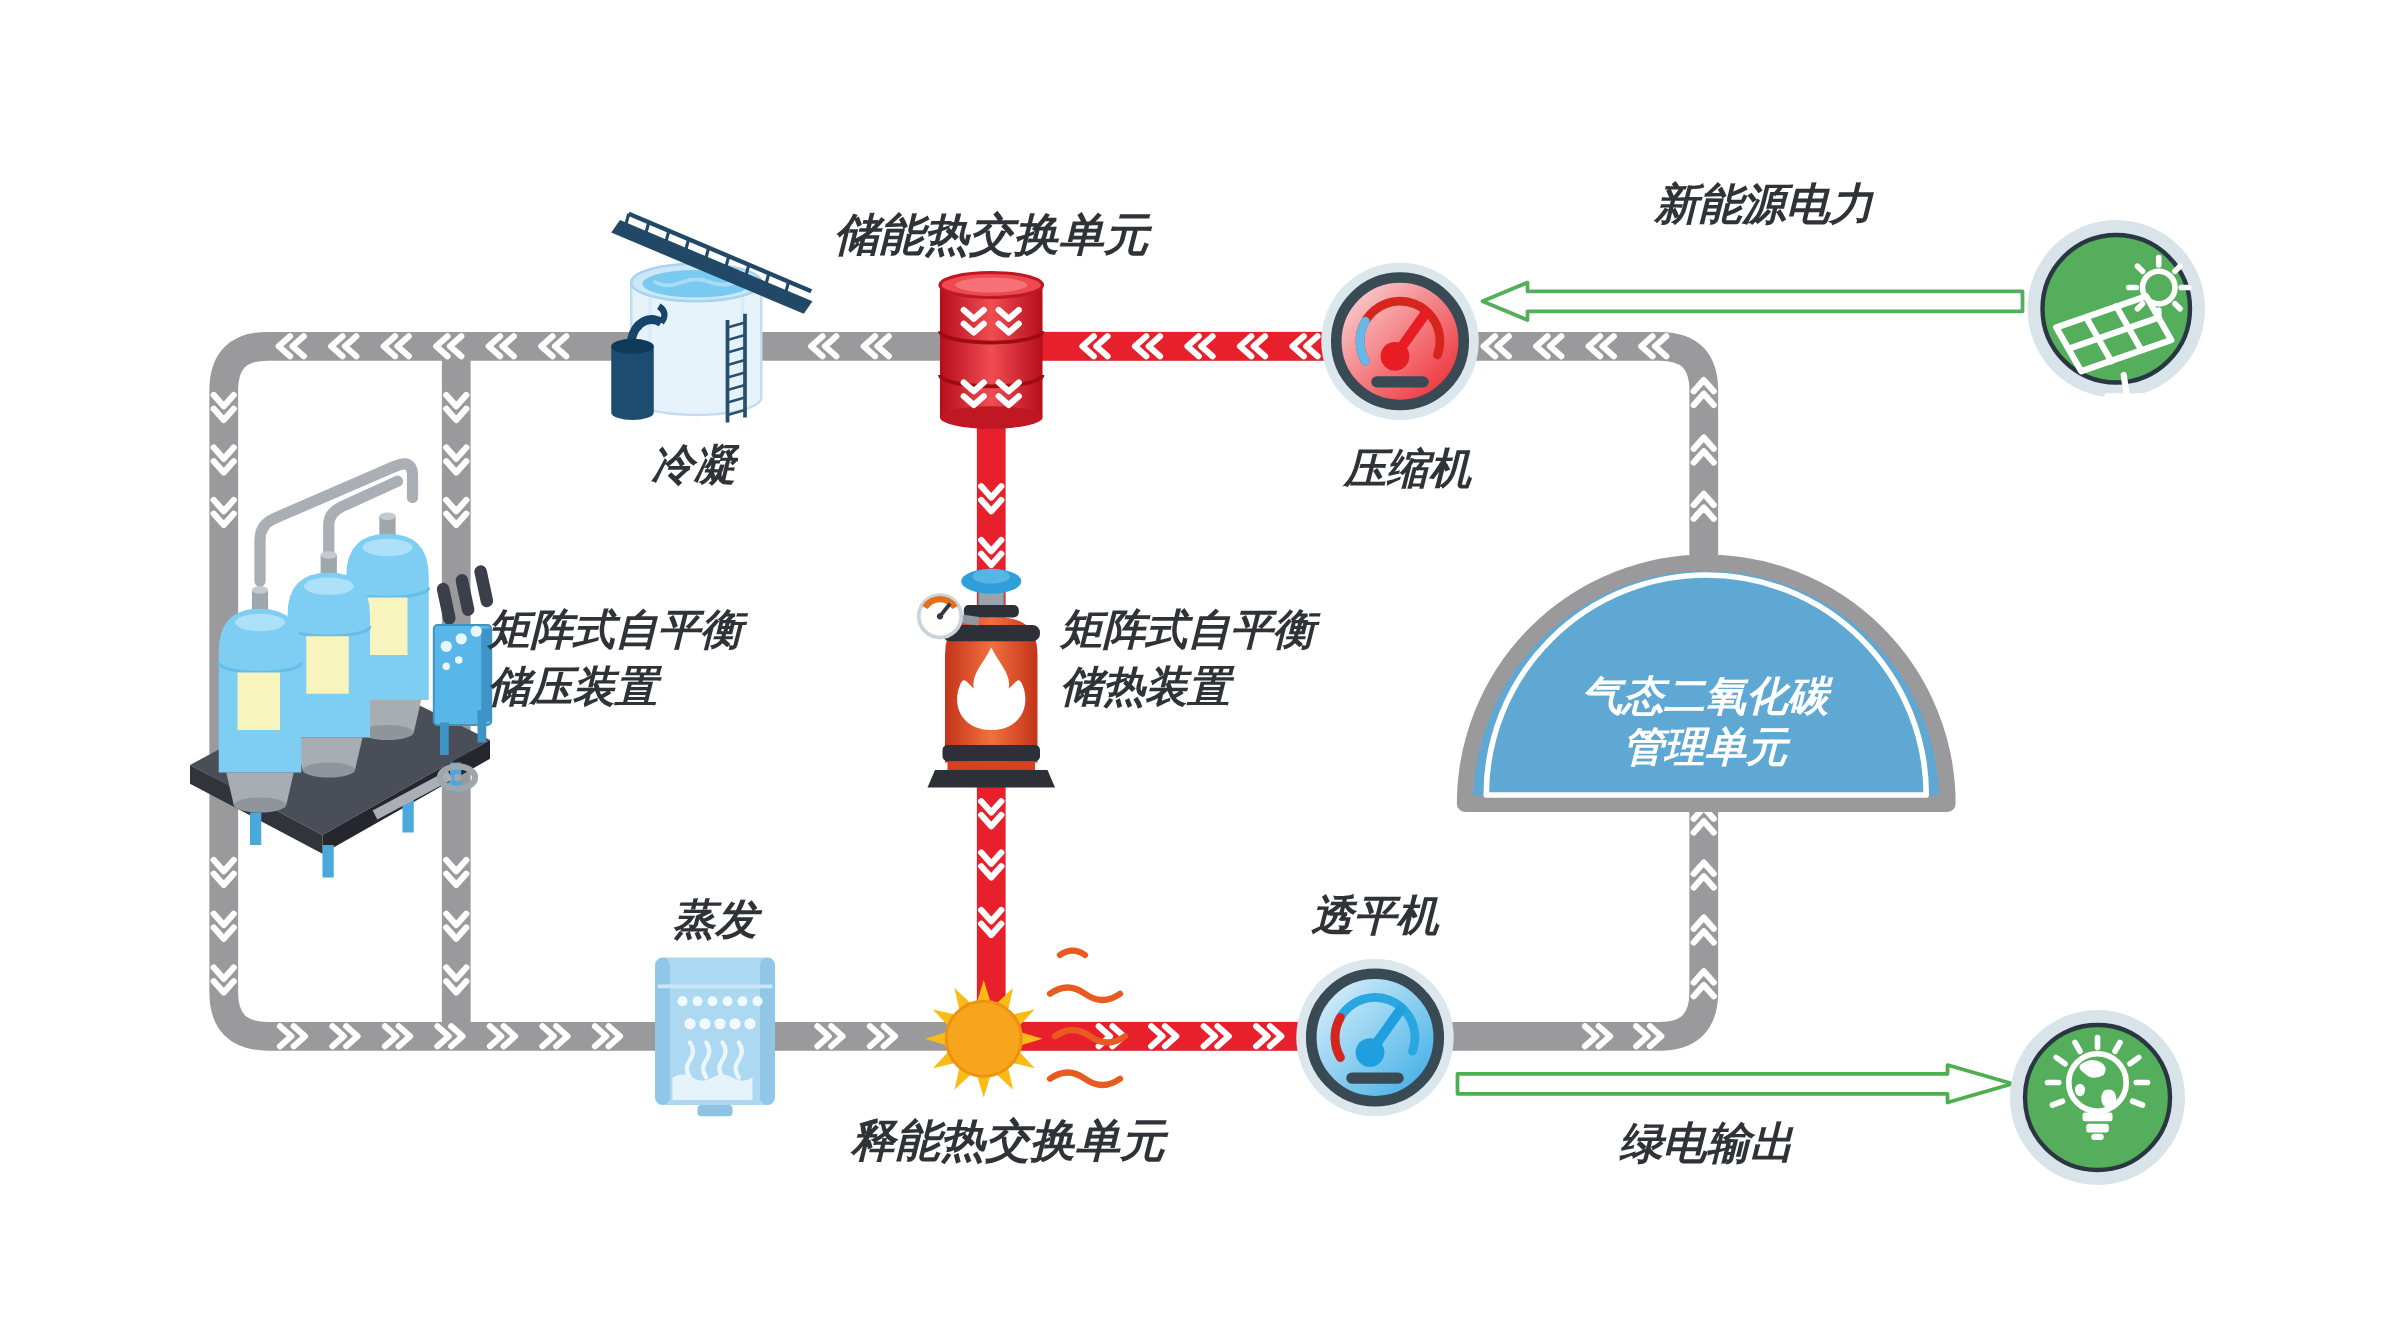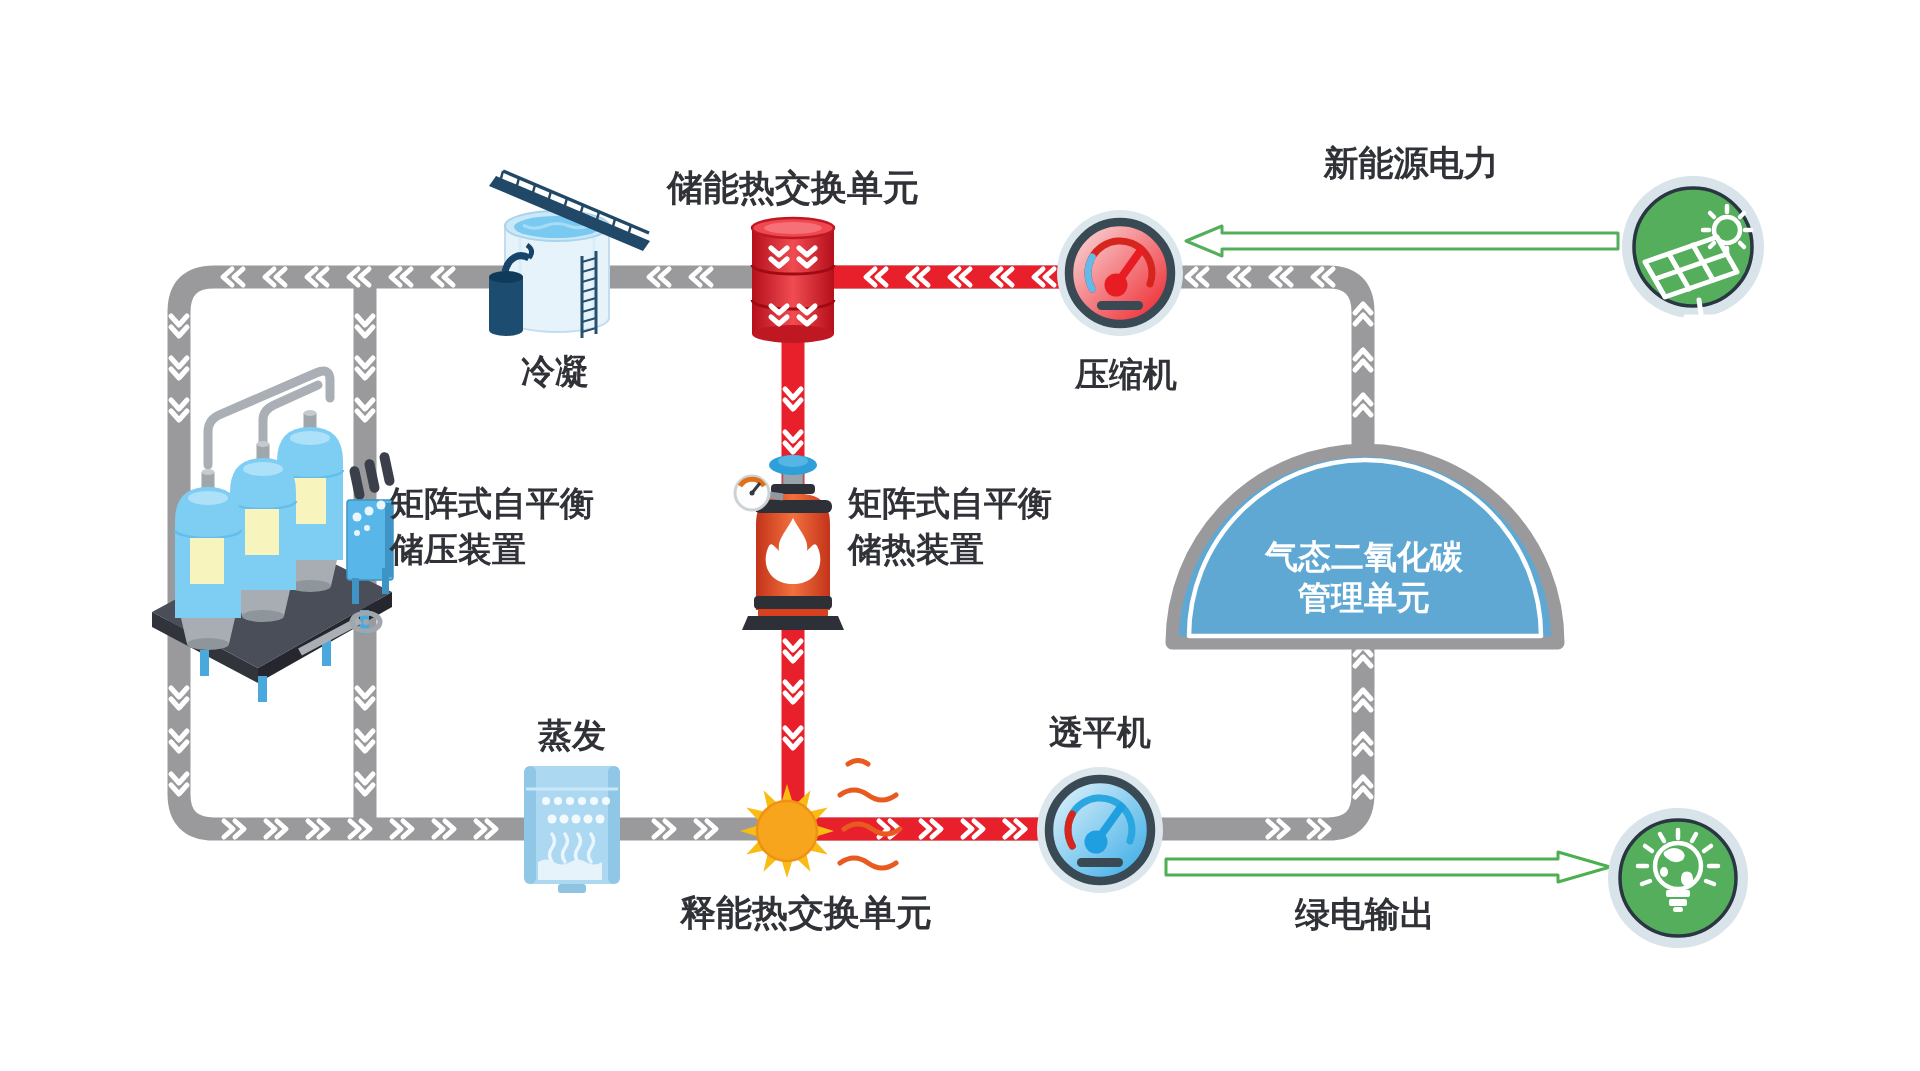--- a/index.html
+++ b/index.html
@@ -1,16 +1,16 @@
 <!DOCTYPE html>
 <html><head>
 <meta charset="utf-8">
 <style>
   html,body{margin:0;padding:0;background:#ffffff;}
-  .stage{position:relative;width:1920px;height:1071px;background:#ffffff;overflow:hidden;}
+  .stage{position:relative;width:1920px;height:1071px;background:#ffffff;overflow:hidden;font-style:italic;}
   svg{display:block;}
   .lbl{font-family:"DejaVu Sans","Liberation Sans",sans-serif;font-weight:600;fill:#303238;}
   .lbl-w{font-family:"DejaVu Sans","Liberation Sans",sans-serif;font-weight:600;fill:#ffffff;}
 </style>
 </head>
 <body>
 
 <div class="stage">
 <svg width="1920" height="1071" viewBox="0 0 1920 1071" xmlns="http://www.w3.org/2000/svg">
   <defs>

